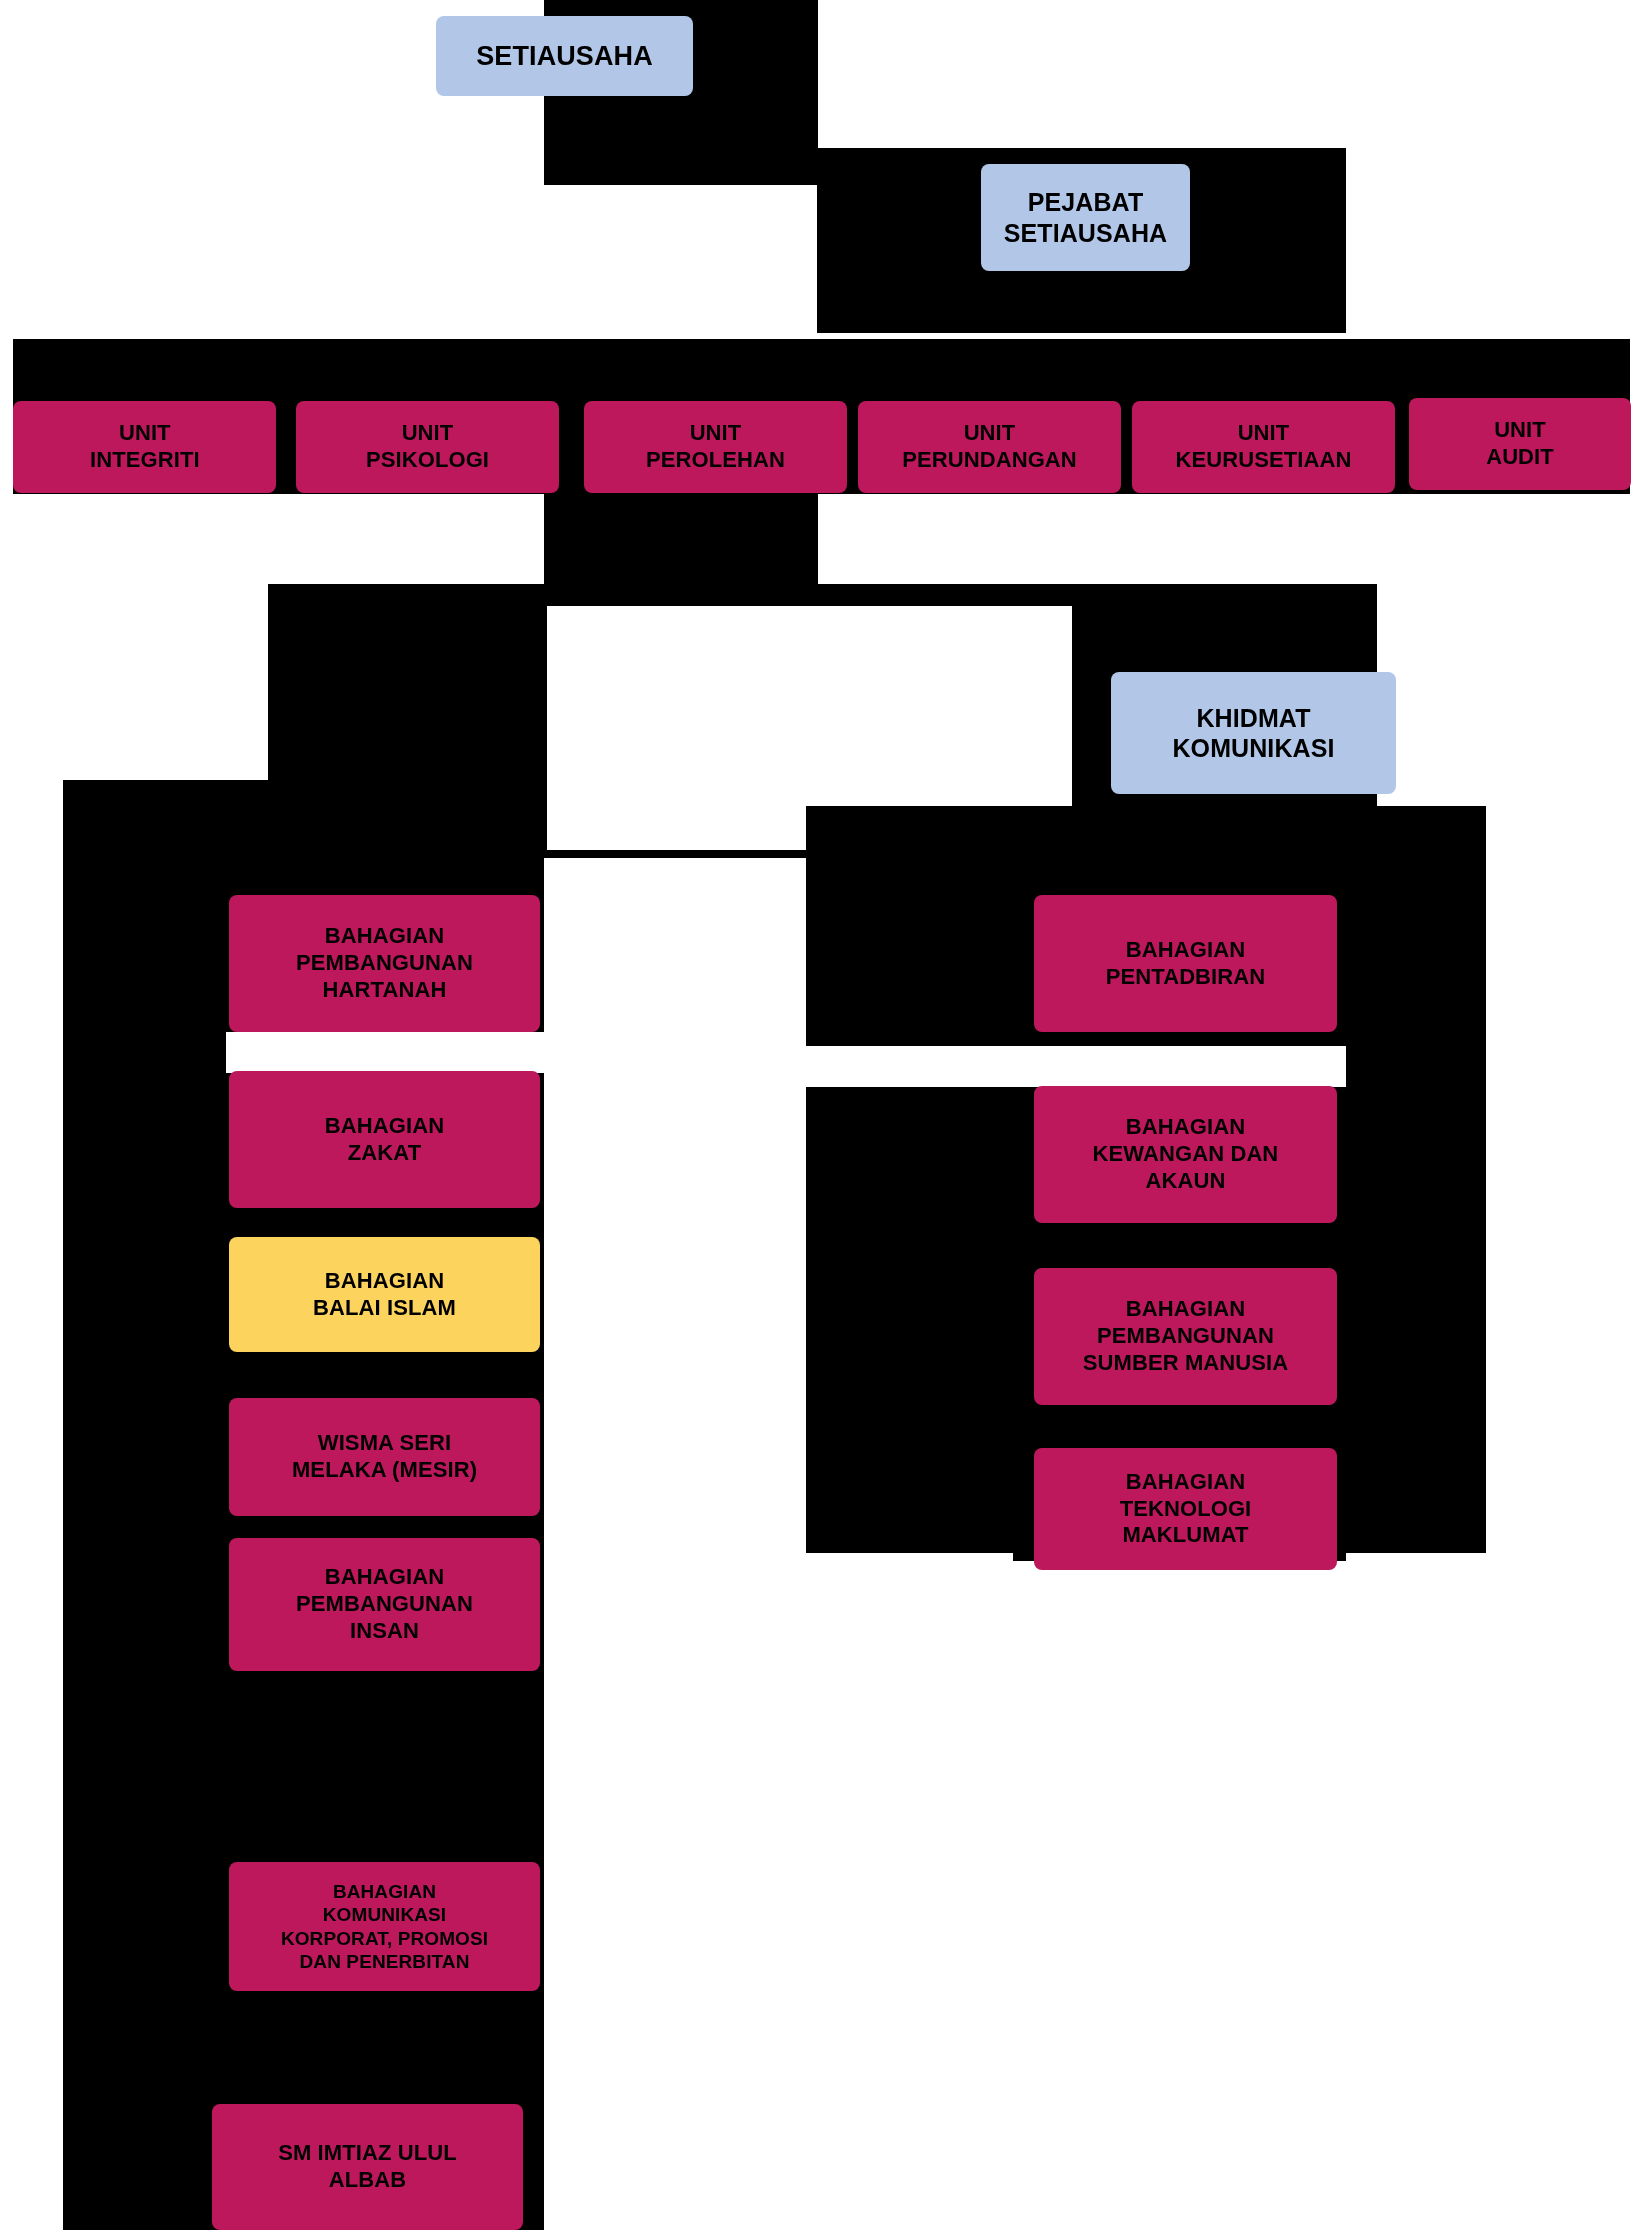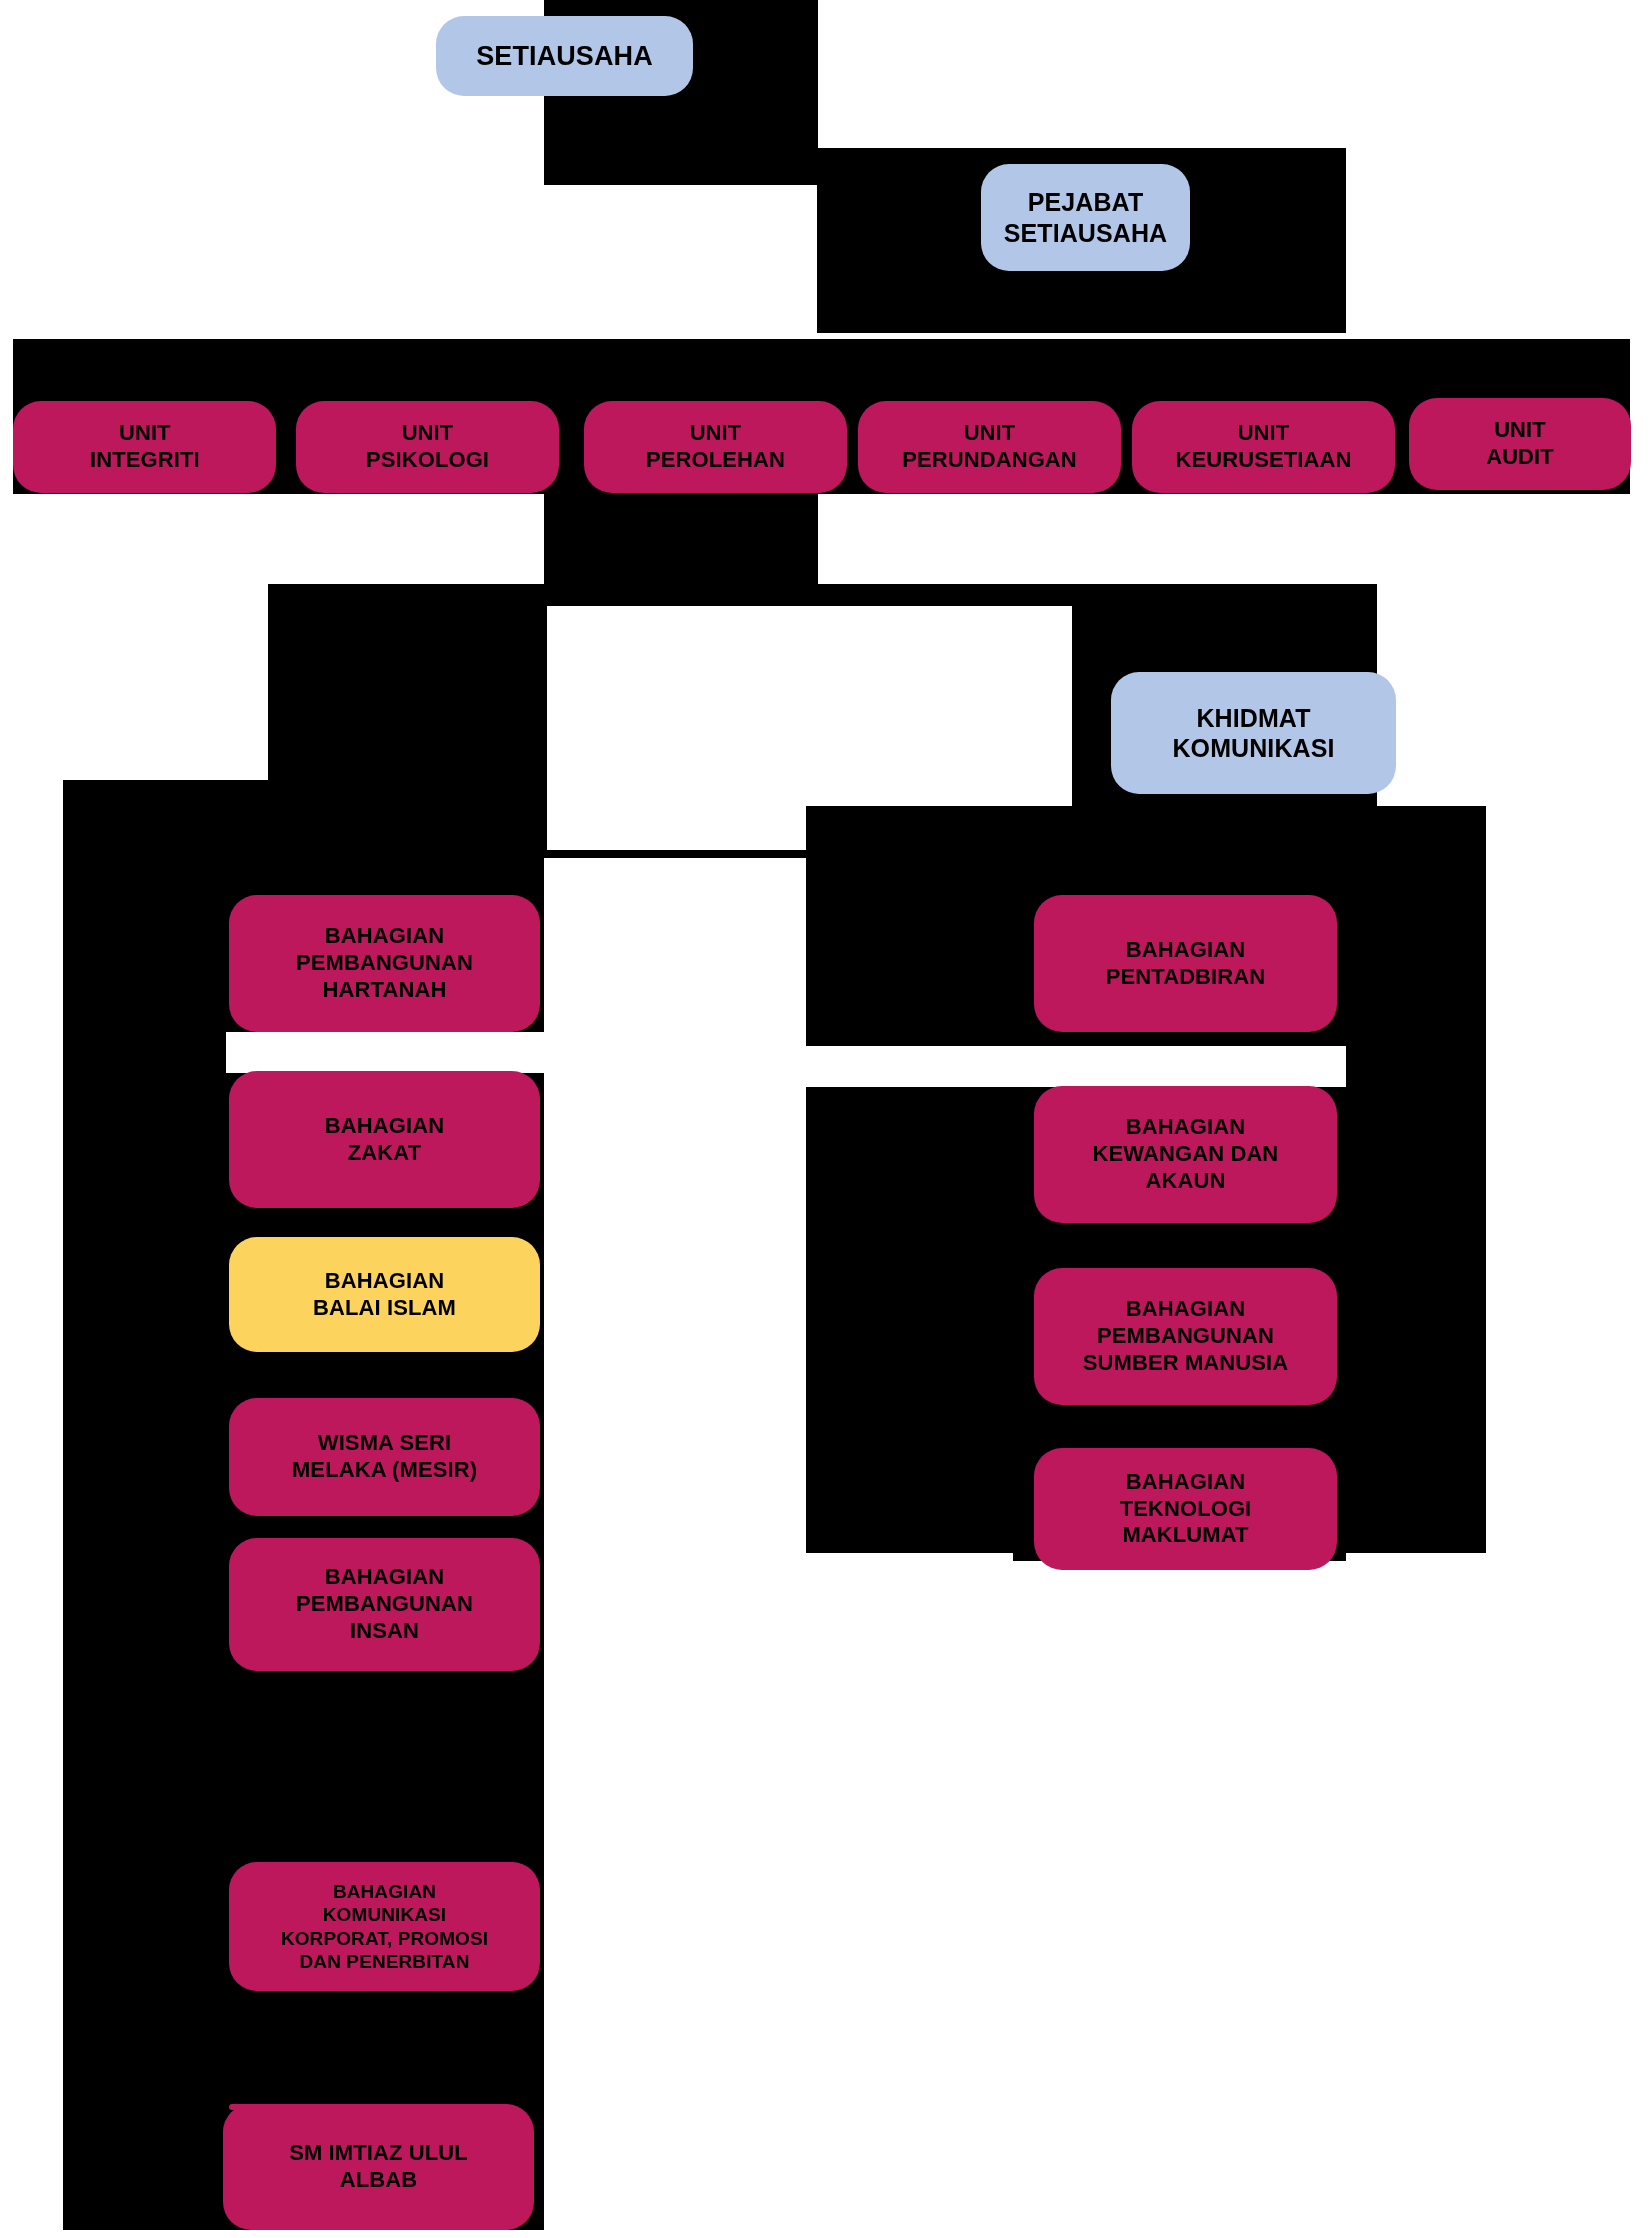--- a/index.html
+++ b/index.html
@@ -21,21 +21,21 @@
     background: #000000;
   }
   
   .node {
     position: absolute;
     box-sizing: border-box;
     display: flex;
     align-items: center;
     justify-content: center;
     text-align: center;
-    border-radius: 28px;
+    border-radius: 8px;
     color: #000000;
     font-weight: bold;
     line-height: 1.22;
     letter-spacing: 0.1px;
     padding: 3px 16px;
     white-space: pre-line;
   }
   .node.white  { background: #be185d; }
   .node.blue   { background: #b2c7e8; }
   .node.yellow { background: #fcd45d; }
@@ -102,21 +102,21 @@
 BALAI ISLAM</div>
   <div class="node white t30" style="left:229px; top:1398px; width:311px; height:118px;">WISMA SERI
 MELAKA (MESIR)</div>
   <div class="node white t30" style="left:229px; top:1538px; width:311px; height:133px;">BAHAGIAN
 PEMBANGUNAN
 INSAN</div>
   <div class="node white t26" style="left:229px; top:1862px; width:311px; height:129px;">BAHAGIAN
 KOMUNIKASI
 KORPORAT, PROMOSI
 DAN PENERBITAN</div>
-  <div class="node white t30" style="left:223px; top:2104px; width:311px; height:126px;">SM IMTIAZ ULUL
+  <div class="node white t30" style="left:212px; top:2104px; width:311px; height:126px;">SM IMTIAZ ULUL
 ALBAB</div>
   <div class="node white t30" style="left:229px; top:2104px; width:0px; height:0px;"></div>
 
   <div class="node white t30" style="left:1034px; top:895px; width:303px; height:137px;">BAHAGIAN
 PENTADBIRAN</div>
   <div class="node white t30" style="left:1034px; top:1086px; width:303px; height:137px;">BAHAGIAN
 KEWANGAN DAN
 AKAUN</div>
   <div class="node white t30" style="left:1034px; top:1268px; width:303px; height:137px;">BAHAGIAN
 PEMBANGUNAN

